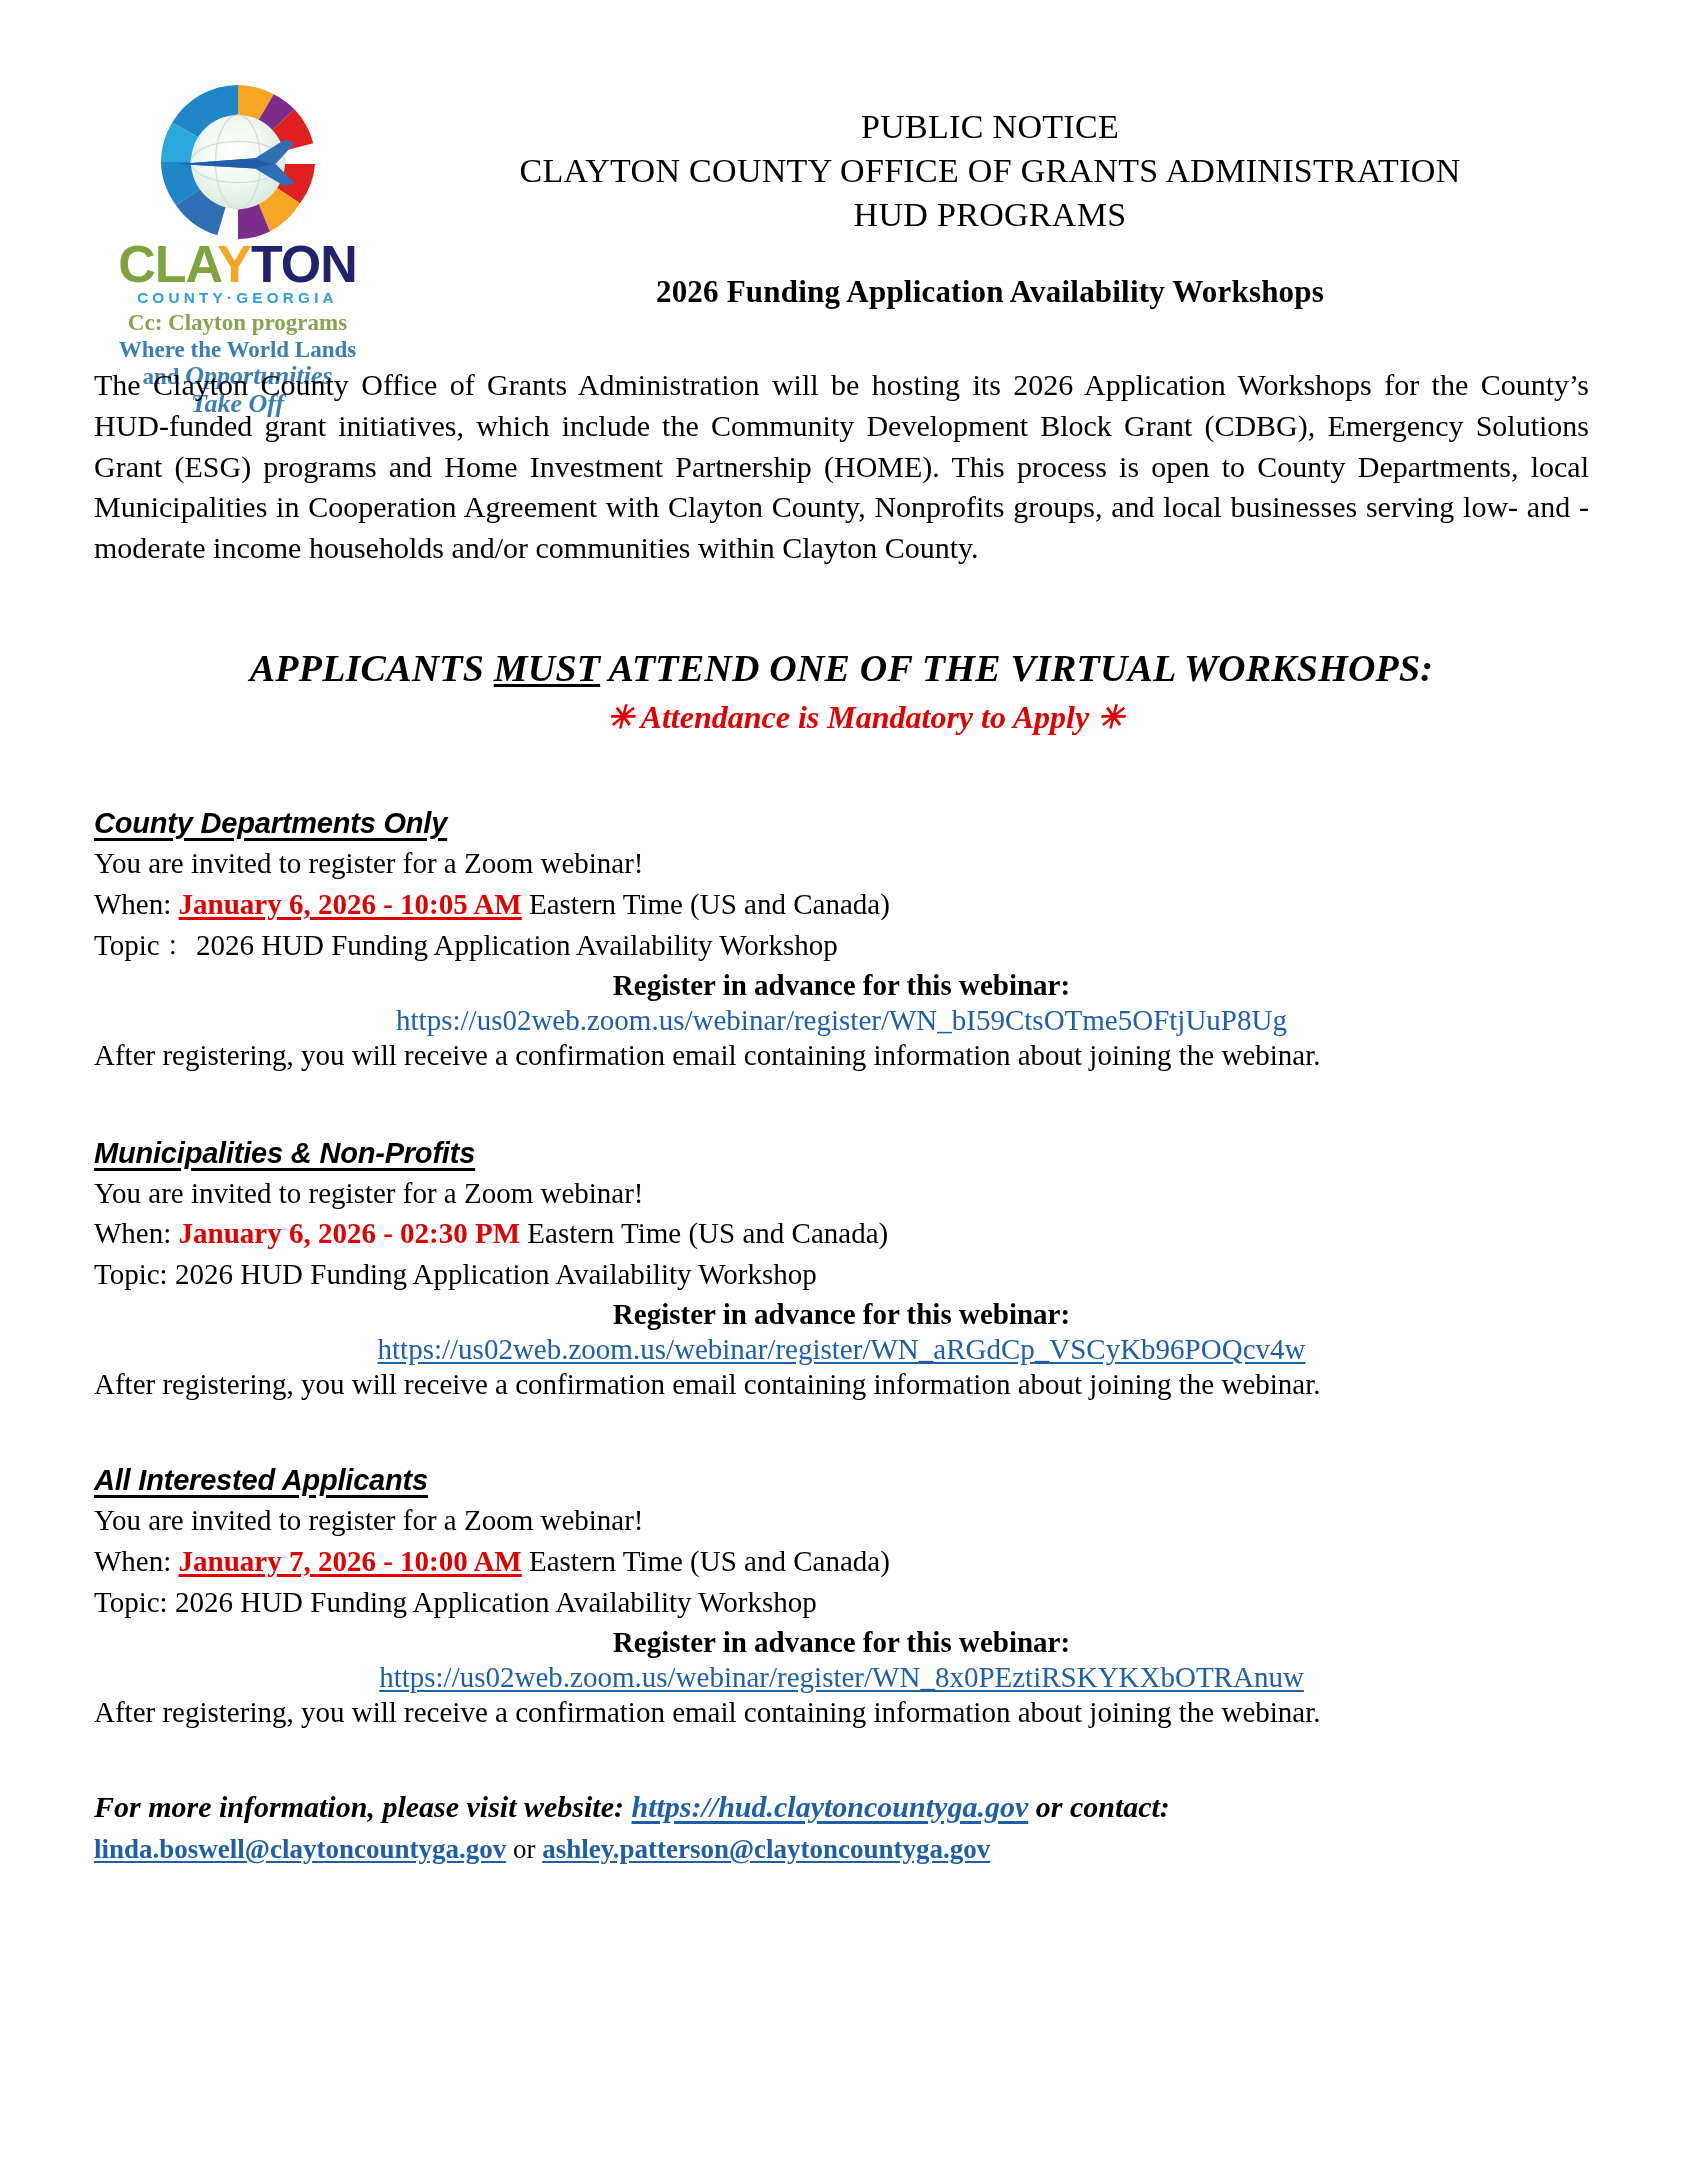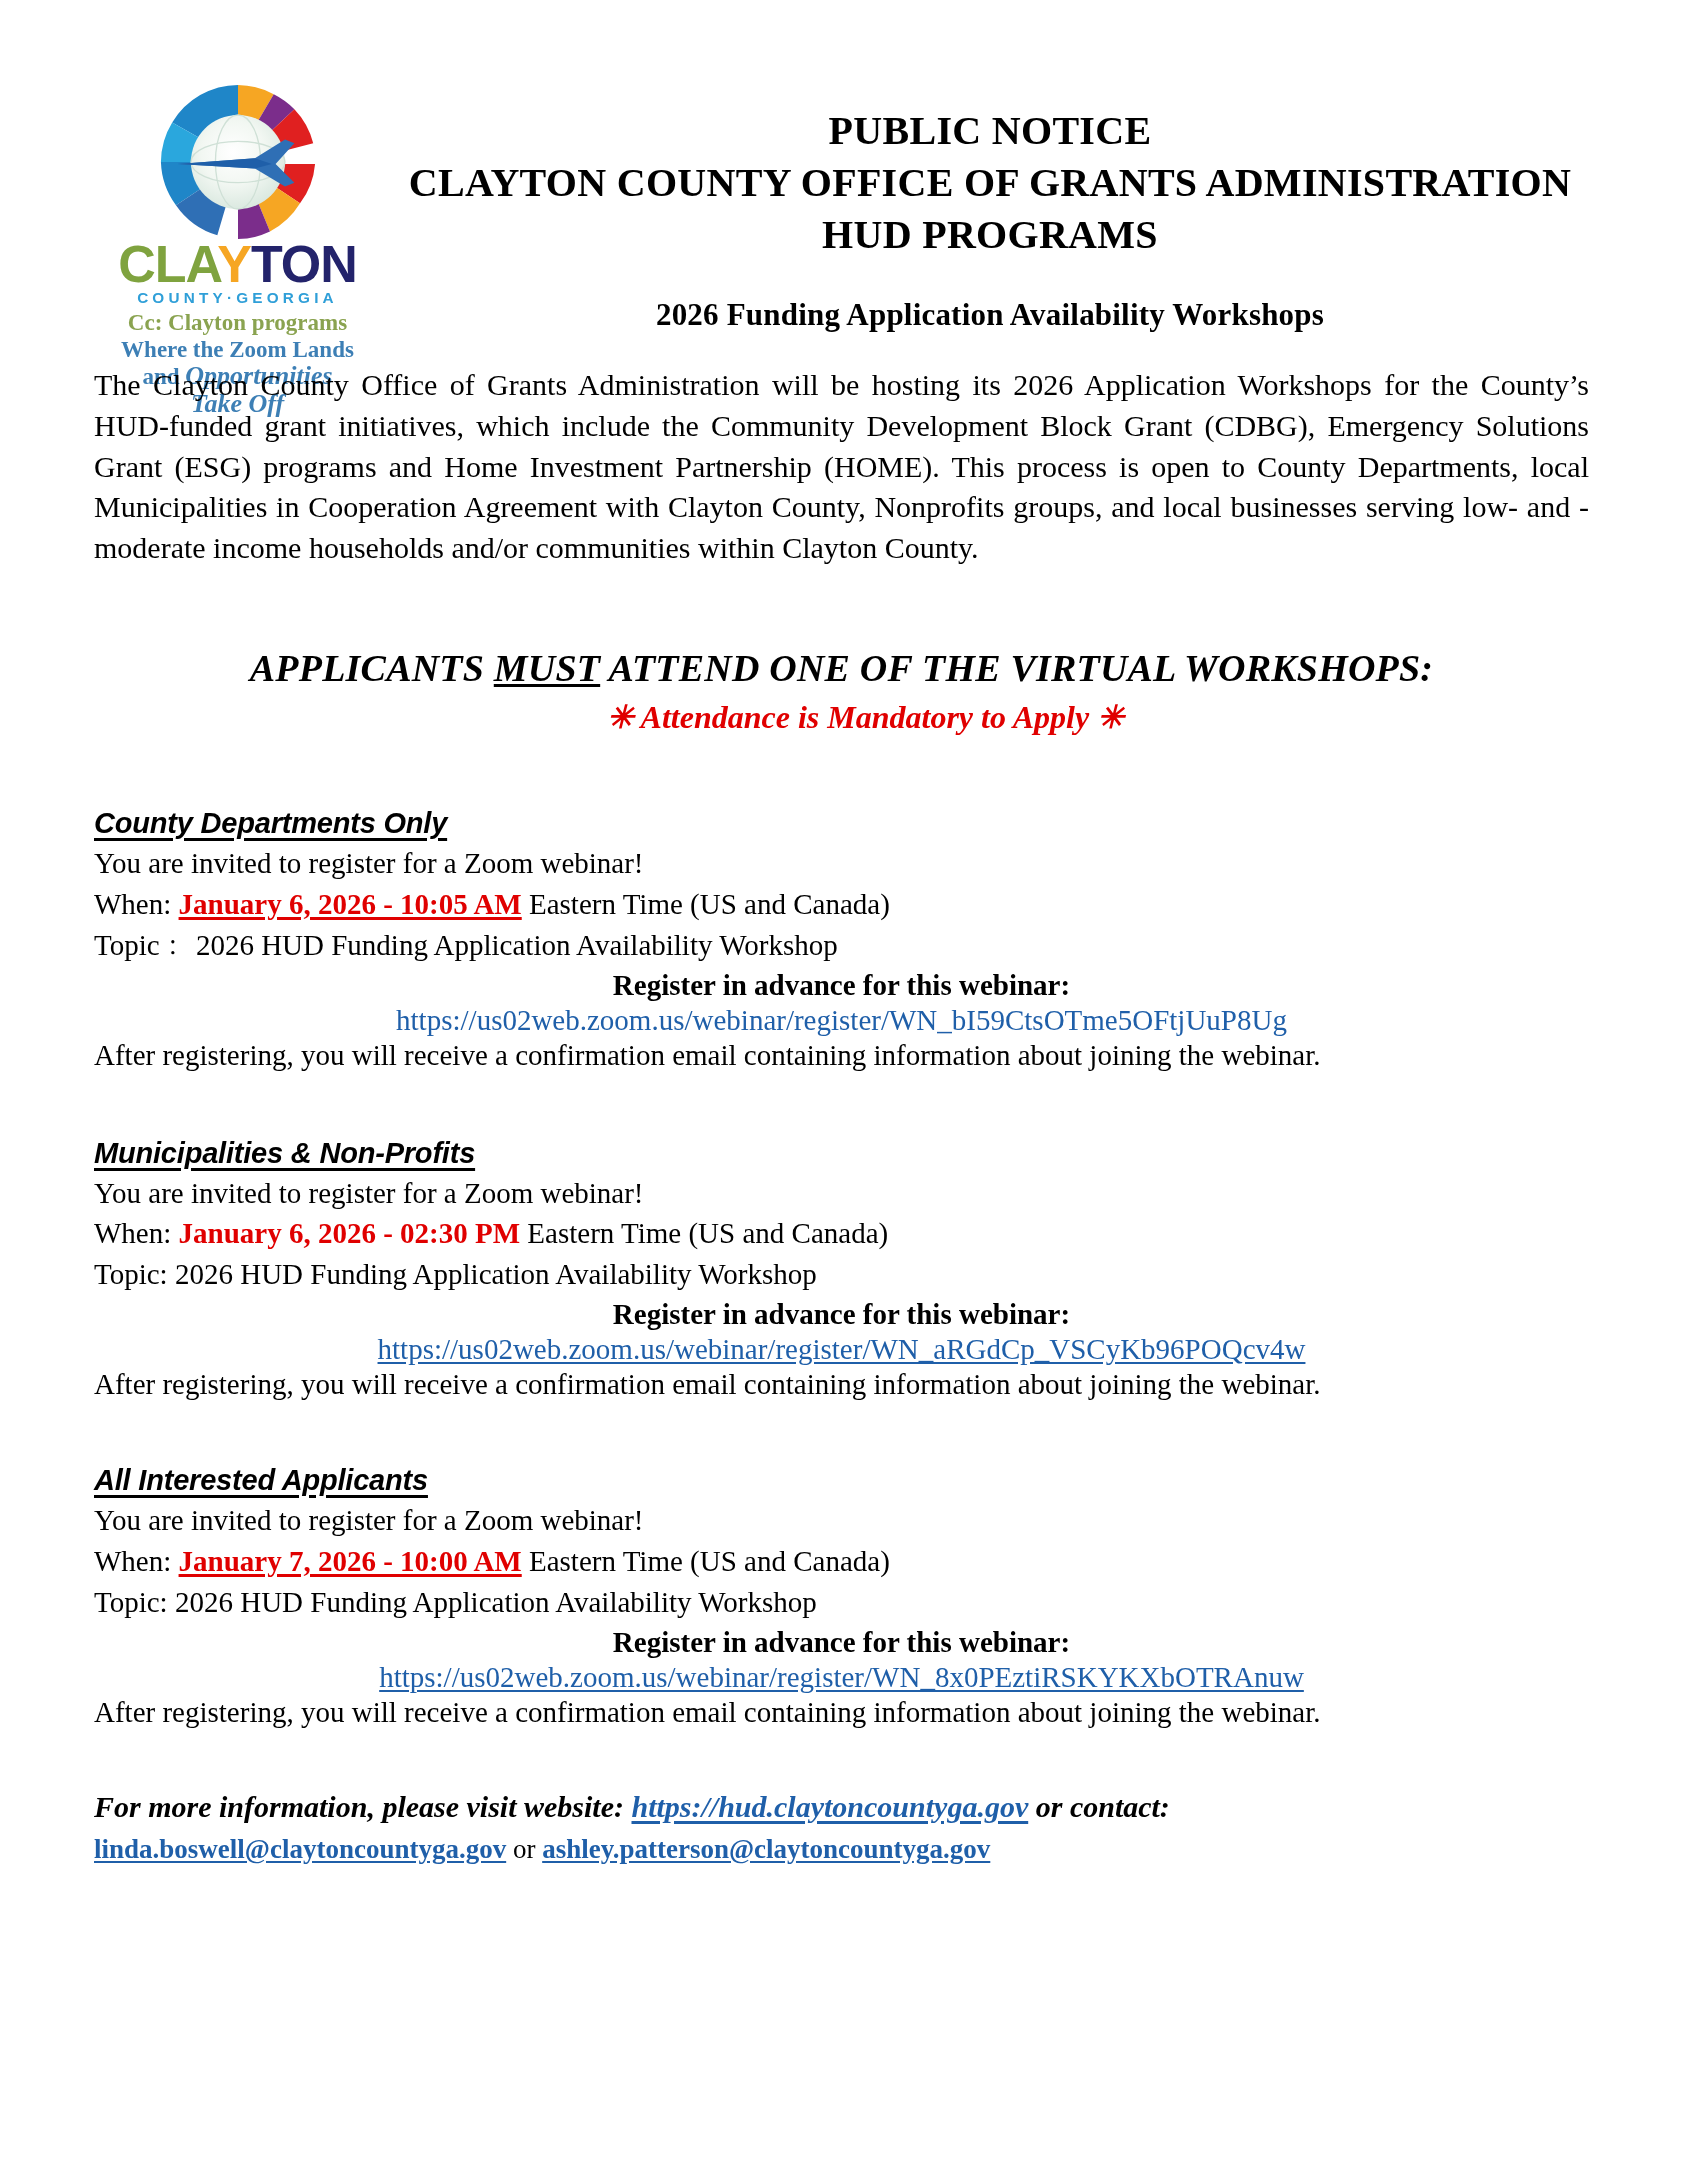--- a/index.html
+++ b/index.html
@@ -89,22 +89,22 @@
   }
   .wm-tag2 .ital { font-style: italic; font-size: 26px; }
 
   .header-titles {
     flex: 1 1 auto;
     text-align: center;
     padding-top: 36px;
   }
   .h-line {
     font-family: "Liberation Serif", "DejaVu Serif", serif;
-    font-weight: bold;
-    font-size: 40px;
+    font-weight: normal;
+    font-size: 34px;
     line-height: 1.30;
     letter-spacing: 0.3px;
   }
   .h-sub {
     font-family: "Liberation Serif", "DejaVu Serif", serif;
     font-weight: bold;
     font-size: 31px;
     margin-top: 36px;
     letter-spacing: 0.2px;
   }
@@ -255,21 +255,21 @@
           <ellipse cx="100" cy="90" rx="24" ry="50" fill="none" stroke="#cfe0d6" stroke-width="1.4"></ellipse>
 
           <path d="M36 92 L118 86 L150 66 L160 70 L140 92 L160 112 L150 116 L118 97 L36 92 Z" fill="#2f6fb5"></path>
           <path d="M36 92 L118 86 L136 92 L118 97 Z" fill="#1f5fa9"></path>
         </svg>
       </div>
       <div class="logo-wordmark">
         <span class="wm-clayton"><span class="c-green">CLA</span><span class="c-slash">Y</span><span>TON</span></span>
         <span class="wm-cg">COUNTY·GEORGIA</span>
         <span class="wm-tag1">Cc: Clayton programs</span>
-        <span class="wm-tag2"><span>Where the Zoom Lands</span><br><span>and </span><span class="ital">Opportunities</span><br><span class="ital">Take Off</span></span>
+        <span class="wm-tag2"><span>Where the World Lands</span><br><span>and </span><span class="ital">Opportunities</span><br><span class="ital">Take Off</span></span>
       </div>
     </div>
 
     <div class="header-titles">
       <div class="h-line">PUBLIC NOTICE</div>
       <div class="h-line">CLAYTON COUNTY OFFICE OF GRANTS ADMINISTRATION</div>
       <div class="h-line">HUD PROGRAMS</div>
       <div class="h-sub">2026 Funding Application Availability Workshops</div>
     </div>
   </div>

